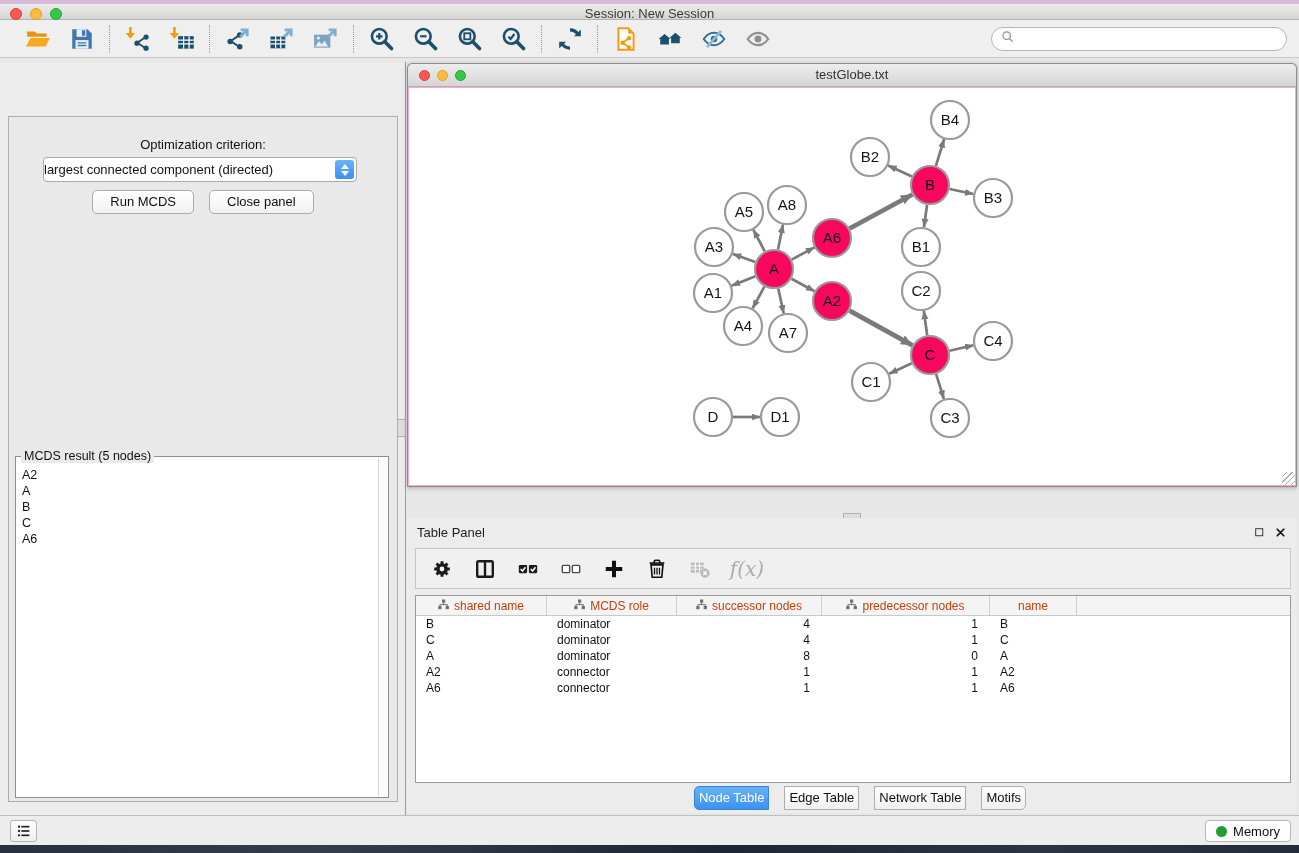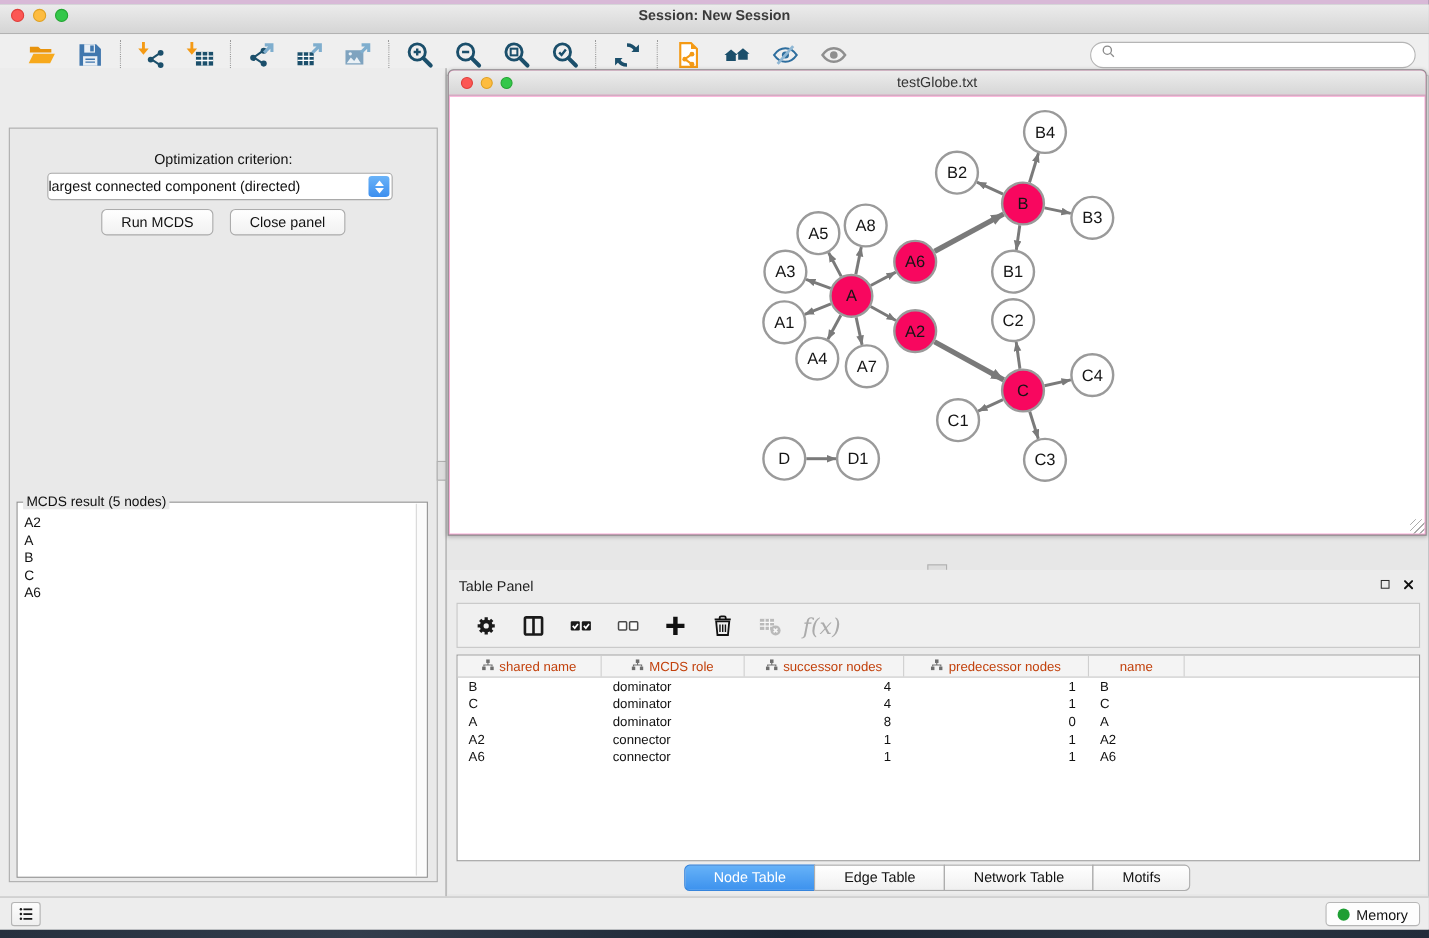--- a/index.html
+++ b/index.html
@@ -6,21 +6,21 @@
   html,body { width:1299px; height:853px; overflow:hidden; }
   body { font-family:"Liberation Sans",sans-serif; background:#1E2836; position:relative; }
 
   .desktop-top { position:absolute; left:0; top:0; width:100%; height:4px; background:#D8B9D7; }
   .desktop-bottom { position:absolute; left:0; bottom:0; width:100%; height:8px;
     background:linear-gradient(90deg,#26303E,#333D4C 25%,#1C2634 55%,#2B3442 80%,#222C3A); }
 
   .app { position:absolute; left:0; top:4px; width:1299px; height:841px; background:#E7E7E7; }
 
   
-  .titlebar { position:relative; height:27px; background:linear-gradient(#ECECEC,#D5D5D5); border-bottom:1px solid #B2B2B2;font-weight:bold; }
+  .titlebar { position:relative; height:16px; background:linear-gradient(#ECECEC,#D5D5D5); border-bottom:1px solid #B2B2B2; }
   .lights { position:absolute; left:10px; top:4px; display:flex; gap:8px; }
   .light { width:12px; height:12px; border-radius:50%; }
   .light.red { background:#FC5754; border:1px solid #DF3E3A; }
   .light.yellow { background:#FDBC40; border:1px solid #DFA123; }
   .light.green { background:#34C74A; border:1px solid #23A532; }
   .title-text { text-align:center; font-size:13px; line-height:19px; color:#3A3A3A; }
 
   
   .toolbar { position:relative; height:38px; background:#EFEFEF; border-bottom:1px solid #C8C8C8;
     display:flex; align-items:center; padding:0 10px; }
@@ -84,21 +84,21 @@
   .fx-label { font-family:"DejaVu Serif","Liberation Serif",serif; font-style:italic; font-size:20px; color:#ABABAB; }
   .tp-table { position:absolute; left:8px; right:6px; top:77px; height:188px; background:#FFF; border:1px solid #9A9A9A; overflow:hidden; }
   .tp-headrow { display:flex; height:20px; background:#F4F4F4; border-bottom:1px solid #C9C9C9; }
   .tp-th { display:flex; align-items:center; justify-content:center; gap:5px; font-size:12px; color:#c2410c;
     border-right:1px solid #CFCFCF; height:100%; }
   .tp-row { display:flex; height:16px; }
   .tp-td { font-size:12px; color:#111; line-height:16px; padding:0 10px; white-space:nowrap; overflow:hidden; }
   .tp-td.num { text-align:right; padding-right:12px; }
   .tp-tabs { position:absolute; left:0; right:0; top:268px; display:flex; justify-content:center; }
   .tp-tab { font-size:13px; color:#111; background:linear-gradient(#FFFFFF,#F0F0F0); border:1px solid #ADADAD;
-    padding:3px 26px 4px; margin-right:-1px; cursor:default; }
+    padding:3px 4px 4px; margin-right:-1px; cursor:default;margin-left:16px; }
   .tp-tab:first-child { border-radius:5px 0 0 5px; }
   .tp-tab:last-child { border-radius:0 5px 5px 0; margin-right:0; }
   .tp-tab.active { background:linear-gradient(#66B2F8,#3D92EE); border-color:#3584DC; color:#FFF; }
 
   
   .statusbar { position:absolute; left:0; right:0; bottom:0; height:30px; background:#EDEDED; border-top:1px solid #BEBEBE; }
   .list-btn { position:absolute; left:10px; top:4px; width:27px; height:22px; background:linear-gradient(#FDFDFD,#EFEFEF);
     border:1px solid #B4B4B4; border-radius:3px; display:flex; align-items:center; justify-content:center; }
   .memory-btn { position:absolute; right:8px; top:4px; height:22px; background:#FDFDFD; border:1px solid #B6B6B6;
     border-radius:4px; display:flex; align-items:center; gap:6px; padding:0 10px; font-size:13px; color:#111; }

